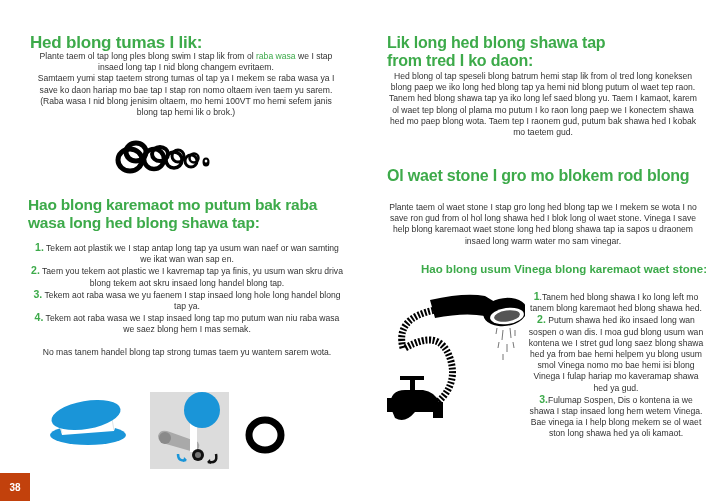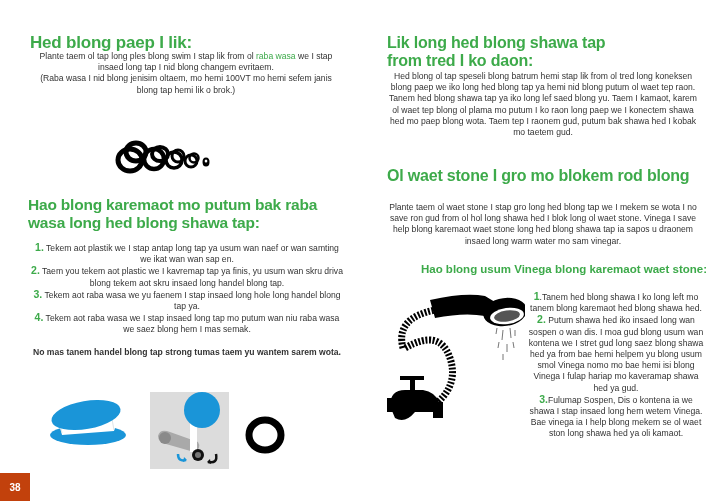--- a/index.html
+++ b/index.html
@@ -12,23 +12,24 @@
   .body { font-size:8.6px; line-height:11.2px; color:#333; font-family:"Liberation Sans", sans-serif;text-align:center; }
   .num { color:#3daa4a; font-weight:bold; font-size:10.5px; }
   .green-inline { color:#3daa4a; }
   p { margin:0; }
   .page-num { left:0; top:473px; width:30px; height:28px; background:#c2410c; color:#fff;
               font-size:10px; font-weight:bold; display:flex; align-items:center; justify-content:center; }
 </style>
 </head>
 <body>
 
-<div class="abs h1" style="left:30px;top:34px;">Hed blong paep  I lik:</div>
+<div class="abs h1" style="left:30px;top:34px;">Hed blong tumas  I lik:</div>
 <div class="abs body" style="left:30px;top:51px;width:312px;">
   <p><span>Plante taem ol tap long ples blong swim I stap lik from ol </span><span class="green-inline">raba wasa</span><span> we I stap insaed long tap I nid blong changem evritaem.</span></p>
+  <p>Samtaem yumi stap taetem strong tumas ol tap ya I mekem se raba wasa ya I save ko daon hariap mo bae tap I stap ron nomo oltaem iven taem yu sarem.</p>
   <p>(Raba wasa I nid blong jenisim oltaem, mo hemi 100VT mo hemi sefem janis blong tap hemi lik o brok.)</p>
 </div>
 
 <div class="abs" style="left:114px;top:138px;width:100px;height:36px;">
   <svg width="100" height="36" viewBox="0 0 100 36">
     <g fill="none" stroke="#000">
       <ellipse cx="16" cy="22" rx="12" ry="11" stroke-width="5"></ellipse>
       <ellipse cx="22" cy="14" rx="10" ry="9" stroke-width="5"></ellipse>
       <ellipse cx="40" cy="21" rx="10" ry="10" stroke-width="4.5"></ellipse>
       <ellipse cx="46" cy="16" rx="8" ry="7" stroke-width="4"></ellipse>
@@ -42,21 +43,21 @@
   </svg>
 </div>
 
 <div class="abs h2" style="left:28px;top:196px;width:320px;">Hao blong karemaot mo putum bak raba wasa long hed blong shawa tap:</div>
 
 <div class="abs body" style="left:30px;top:242px;width:314px;">
   <p><span class="num">1.</span><span> Tekem aot plastik we I stap antap long tap ya usum wan naef or wan samting we ikat wan wan sap en.</span></p>
   <p><span class="num">2.</span><span> Taem you tekem aot plastic we I kavremap tap ya finis, yu usum wan skru driva blong tekem aot skru insaed long handel blong tap.</span></p>
   <p><span class="num">3.</span><span> Tekem aot raba wasa we yu faenem I stap insaed long hole long handel blong tap ya.</span></p>
   <p><span class="num">4.</span><span> Tekem aot raba wasa we I stap insaed long tap mo putum wan niu raba wasa we saez blong hem I mas semak.</span></p>
-  <p style="margin-top:11px;font-weight:bold;">No mas tanem handel blong tap strong tumas taem yu wantem sarem wota.</p>
+  <p style="margin-top:11px;">No mas tanem handel blong tap strong tumas taem yu wantem sarem wota.</p>
 </div>
 
 <div class="abs" style="left:48px;top:393px;width:80px;height:55px;">
   <svg width="80" height="55" viewBox="0 0 80 55">
     <ellipse cx="40" cy="42" rx="38" ry="10" fill="#1a95d8"></ellipse>
     <path d="M8 20 L14 42 L66 38 L74 14 Z" fill="#fff"></path>
     <line x1="10" y1="22" x2="14" y2="40" stroke="#cfd8dc" stroke-width="0.7"></line>
     <line x1="62" y1="15" x2="66" y2="37" stroke="#cfd8dc" stroke-width="0.7"></line>
     <ellipse cx="38" cy="22" rx="35" ry="14" fill="#1a95d8" transform="rotate(-10 38 22)"></ellipse>
   </svg>

